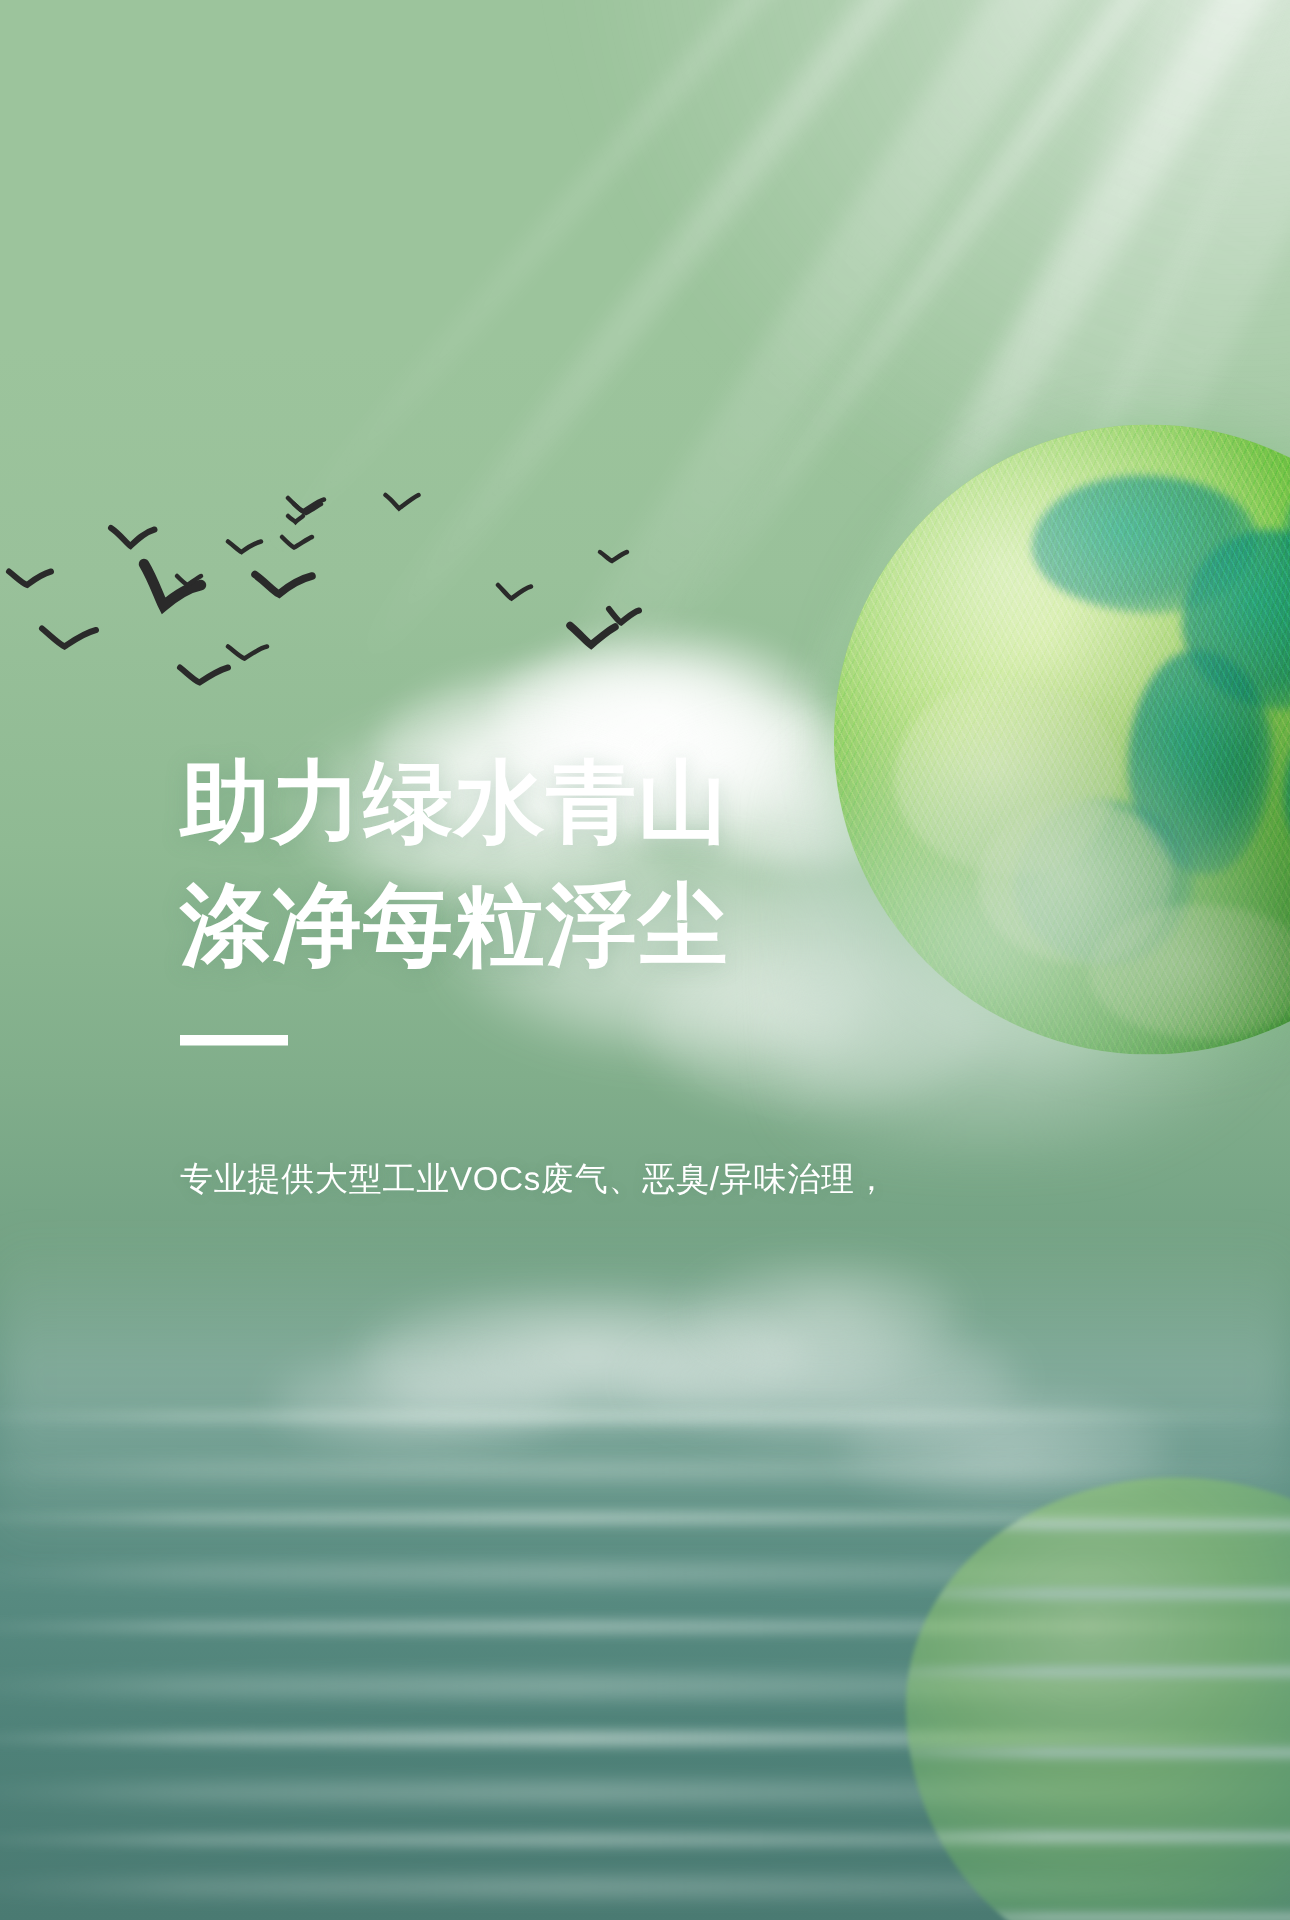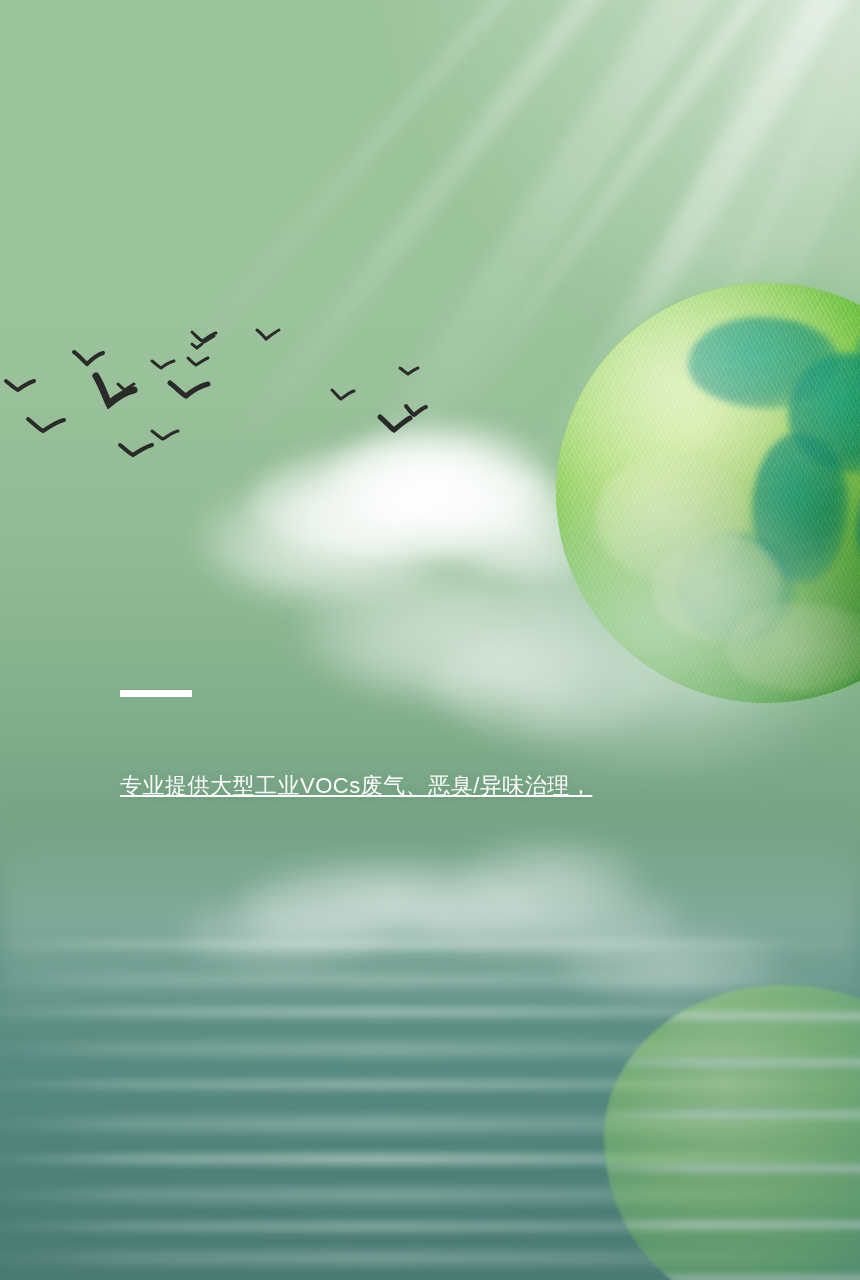--- a/index.html
+++ b/index.html
@@ -156,21 +156,21 @@
   .subtitle{
     position:absolute;left:120px;top:766px;
     color:#ffffff;
     font-size:22px;
     font-weight:normal;
     line-height:40px;
     letter-spacing:.5px;
     white-space:nowrap;
     text-shadow:0 1px 8px rgba(80,130,100,.30);
   }
-  .subtitle .ln{display:block;text-decoration:underline;}
+  .subtitle .ln{display:block;}
 </style>
 </head>
 <body>
 
 <div class="stage">
 
   <div class="bg-base"></div>
   <div class="bg-haze"></div>
 
   <div class="rays">
@@ -326,20 +326,24 @@
           <path d="M2 2 C5 4 8 7 10 8 C13 6 17 3 20 2" stroke="#2a2a2a" stroke-width="3" fill="none" stroke-linecap="round"></path>
         </svg>
     </div>
     <div class="bird" style="left:404px;top:74px;">
       <svg width="24" height="14" viewBox="0 0 24 14">
           <path d="M2 2 C5 6 8 10 10 11 C14 8 18 4 22 3" stroke="#2a2a2a" stroke-width="4" fill="none" stroke-linecap="round"></path>
         </svg>
     </div>
   </div>
 
+  <div class="headline">
+    <span class="ln">助力绿水青山</span>
+    <span class="ln">涤净每粒浮尘</span>
+  </div>
 
   <div class="divider"></div>
 
   <div class="subtitle">
     <span class="ln">专业提供大型工业VOCs废气、恶臭/异味治理，</span>
   </div>
 
 </div>
 
 </body></html>

